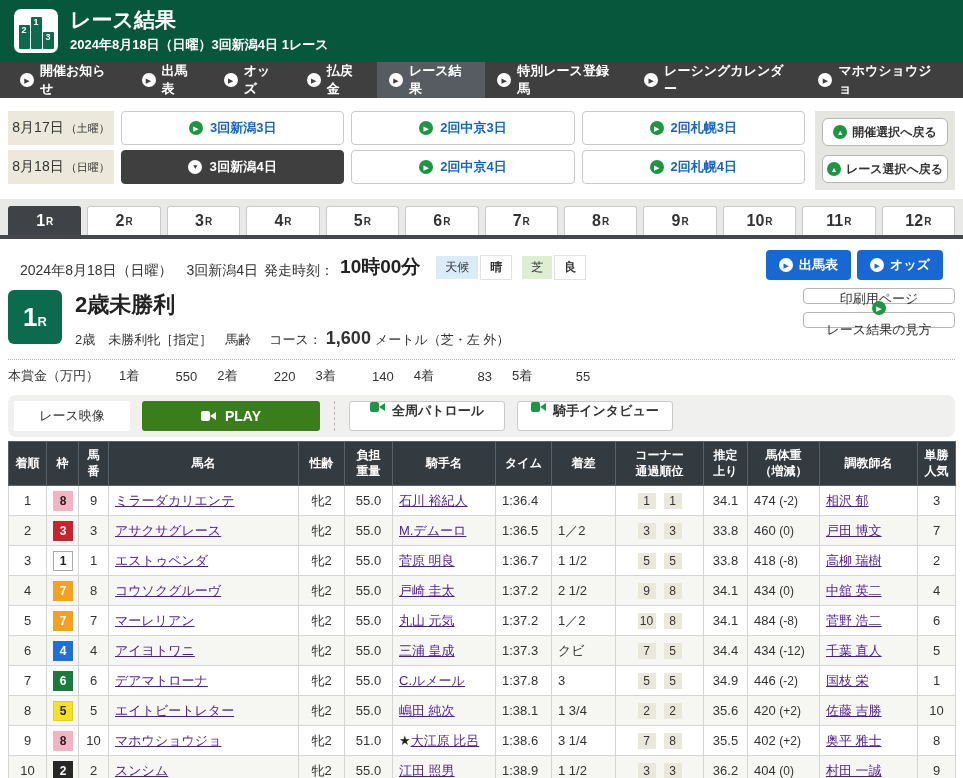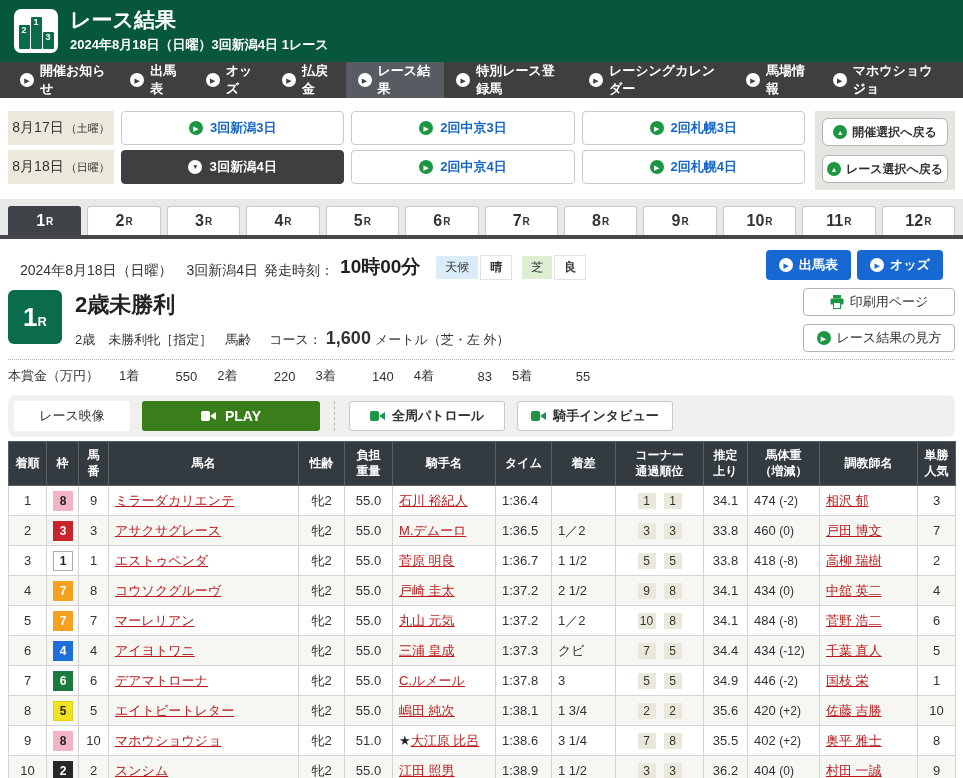--- a/index.html
+++ b/index.html
@@ -52,42 +52,42 @@
   .ri-btns { margin-left:auto; display:flex; gap:6px; }
   .blue-btn { background:#1768d2; color:#fff; border-radius:4px; height:30px; padding:0 13px; display:flex; align-items:center; gap:6px; font-size:13px; font-weight:bold; cursor:pointer; }
   
   .race-title-sec { display:flex; padding:4px 8px 10px; gap:13px; position:relative; }
   .race-badge { width:54px; height:54px; background:#0b6b4d; border-radius:6px; color:#fff; display:flex; align-items:center; justify-content:center; font-weight:bold; flex:none; }
   .race-badge .num { font-size:26px; } .race-badge .r { font-size:13px; margin-top:8px; }
   .rt-name { font-size:22px; font-weight:bold; color:#222; }
   .rt-cond { font-size:13px; margin-top:8px; color:#333; display:flex; align-items:baseline; gap:4px; flex-wrap:wrap; }
   .rt-course-val { font-size:18px; font-weight:bold; }
   .side-btns { position:absolute; right:8px; top:2px; display:flex; flex-direction:column; gap:8px; width:152px; }
-  .side-btn { height:28px; background:#fff; border:1px solid #b5b5b5; border-radius:4px; display:flex; align-items:center; justify-content:center; gap:6px; font-size:13px; color:#333; cursor:pointer; }
+  .side-btn { height:16px; background:#fff; border:1px solid #b5b5b5; border-radius:4px; display:flex; align-items:center; justify-content:center; gap:6px; font-size:13px; color:#333; cursor:pointer;flex-direction:column; }
   .divider { border-top:1px dotted #b5b5b5; margin:0 8px; }
   
   .prize { display:flex; align-items:center; gap:20px; padding:7px 8px 6px; font-size:13px; color:#333; }
   .prize .amt { min-width:38px; text-align:right; }
   
   .video-bar { margin:4px 8px 0; background:#f0f0ee; padding:6px; display:flex; align-items:center; gap:12px;border-radius:8px; }
   .vb-label { background:#fff; width:116px; height:30px; display:flex; align-items:center; justify-content:center; font-size:13px; color:#333; flex:none; }
   .play-btn { width:178px; height:30px; background:#3a7d1b; color:#fff; font-weight:bold; font-size:14px; display:flex; align-items:center; justify-content:center; gap:9px; border-radius:3px; cursor:pointer; flex:none; }
   .vb-sep { border-left:1px dashed #b5b5b5; align-self:stretch; margin:0 2px; }
-  .vb-btn { width:156px; height:30px; background:#fff; border:1px solid #c9c9c9; border-radius:3px; display:flex; align-items:center; justify-content:center; gap:7px; font-size:13px; font-weight:bold; color:#333; cursor:pointer; flex:none; }
+  .vb-btn { width:156px; height:30px; background:#fff; border:1px solid #c9c9c9; border-radius:3px; display:flex; justify-content:center; gap:7px; font-size:13px; font-weight:bold; color:#333; cursor:pointer; flex:none; }
   .cam { display:inline-block; width:15px; height:10px; position:relative; flex:none; }
   .cam::before { content:""; position:absolute; left:0; top:0; width:9px; height:10px; border-radius:2px; background:currentColor; }
   .cam::after { content:""; position:absolute; right:0; top:1px; border-right:6px solid currentColor; border-top:4px solid transparent; border-bottom:4px solid transparent; }
   .cam.green { color:#1d9643; } .cam.white { color:#fff; }
   
   .results { margin:4px 8px 0; border-collapse:collapse; table-layout:fixed; width:947px; font-size:13px; }
   .results th { background:#333a40; color:#fff; font-size:12px; font-weight:bold; padding:6px 2px; border:1px solid #5a6167; white-space:pre-line; line-height:1.3; text-align:center; vertical-align:middle; height:44px; }
   .results td { border:1px solid #d4d4d4; padding:3px 6px; height:30px; vertical-align:middle; color:#333; background:#fff; }
   .results tr.even td { background:#f6f6f3; }
   .c { text-align:center; }
-  a.lnk { color:#b91c1c; text-decoration:underline; cursor:pointer; }
+  a.lnk { color:#4c1d95; text-decoration:underline; cursor:pointer; }
   .waku { display:inline-flex; width:20px; height:20px; align-items:center; justify-content:center; font-weight:bold; font-size:12px; }
   .corner-box { display:inline-block; min-width:18px; padding:1px 2px; background:#eae8da; text-align:center; font-size:12px; margin:0 4px; color:#333; }
   .wdiff { font-size:12px; }
   .star { color:#222; }
 </style>
 </head>
 <body>
 
 <div class="header">
   <div class="logo">
@@ -122,24 +122,20 @@
       <span class="circ white">▶</span>
       <span>レース結果</span>
     </div>
     <div class="nav-item">
       <span class="circ white">▶</span>
       <span>特別レース登録馬</span>
     </div>
     <div class="nav-item">
       <span class="circ white">▶</span>
       <span>レーシングカレンダー</span>
-    </div>
-    <div class="nav-item">
-      <span class="circ white">▶</span>
-      <span>馬場情報</span>
     </div>
     <div class="nav-item">
       <span class="circ white">▶</span>
       <span>マホウショウジョ</span>
     </div>
   </div>
 
 <div class="date-section">
   <div class="date-main">
     <div class="date-row">

